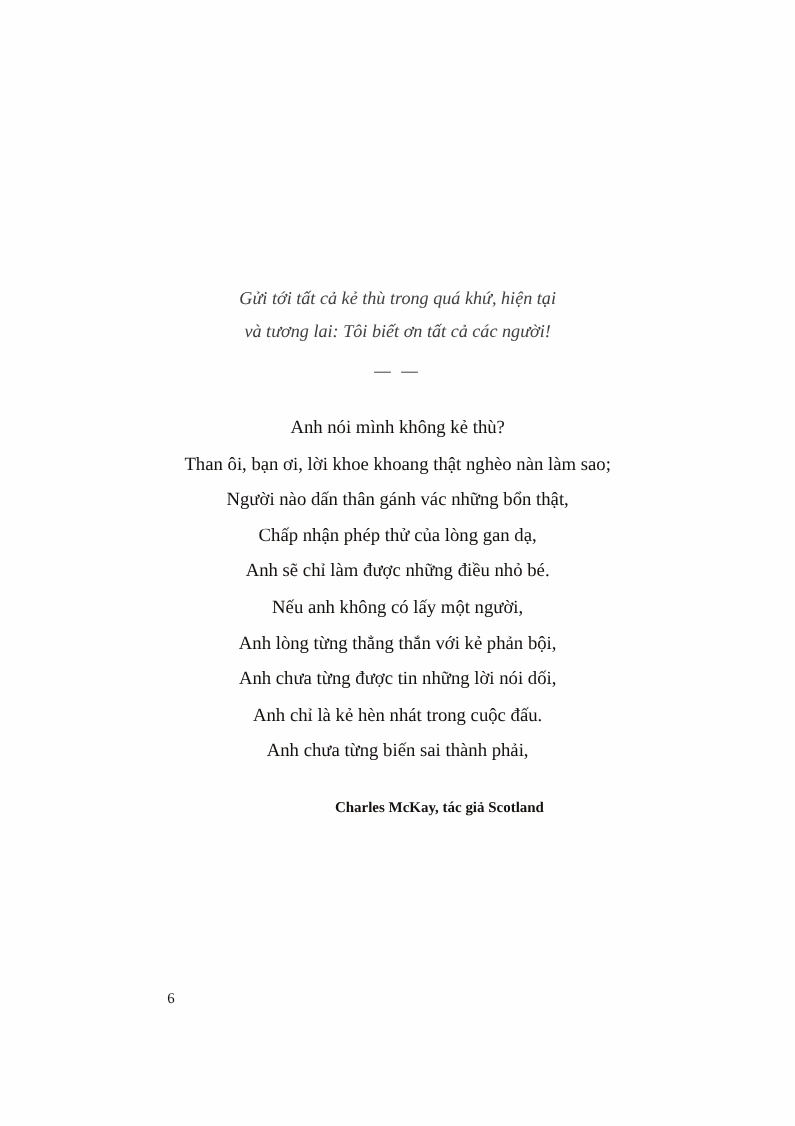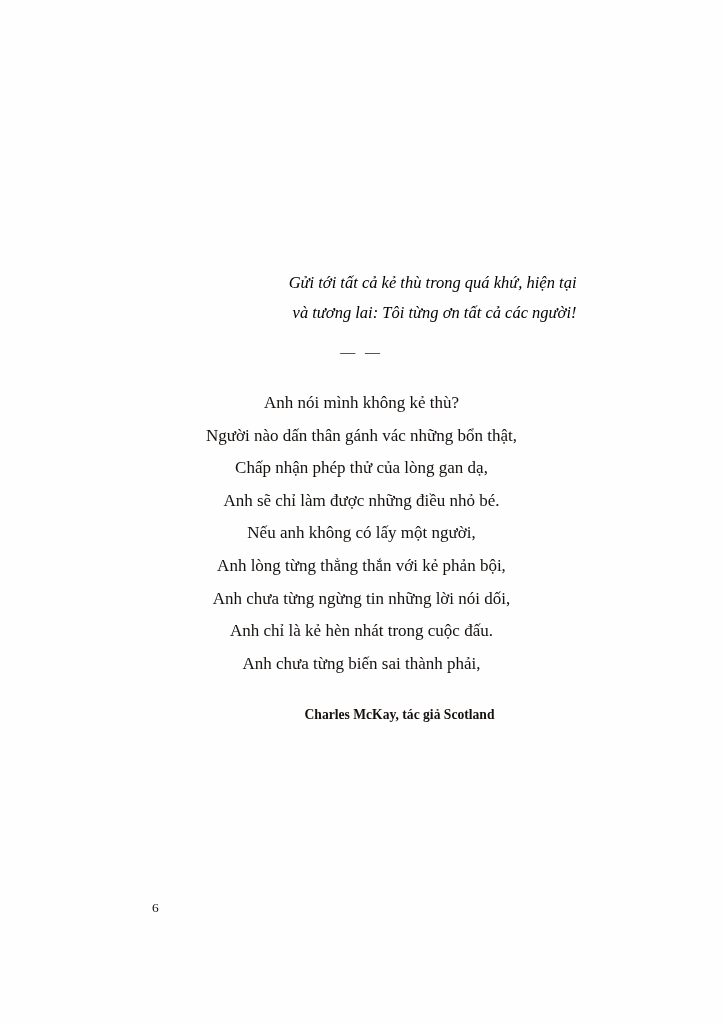--- a/index.html
+++ b/index.html
@@ -24,24 +24,23 @@
     position: absolute;
     left: 0;
     right: 0;
     top: 252px;
     text-align: center;
   }
   .dedication {
     font-style: italic;
     font-size: 16.5px;
     line-height: 30px;
-    color: #000000;
-    margin: 16px auto;
+    color: #404040;
+    margin: 4px auto;
     width: 430px;
-    text-align: right;
   }
   .dedication .line {
     display: block;
     white-space: nowrap;
   }
   .divider {
     margin-top: 14px;
     margin-bottom: 26px;
     font-size: 15px;
     letter-spacing: 3px;
@@ -73,33 +72,34 @@
 </style>
 </head>
 <body>
 
 <div class="page">
 
   <div class="content">
 
     <div class="dedication">
       <span class="line">Gửi tới tất cả kẻ thù trong quá khứ, hiện tại</span>
-      <span class="line">và tương lai: Tôi từng ơn tất cả các người!</span>
+      <span class="line">và tương lai: Tôi biết ơn tất cả các người!</span>
     </div>
 
     <div class="divider">— —</div>
 
     <div class="poem">
       <span class="verse">Anh nói mình không kẻ thù?</span>
+      <span class="verse">Than ôi, bạn ơi, lời khoe khoang thật nghèo nàn làm sao;</span>
       <span class="verse">Người nào dấn thân gánh vác những bổn thật,</span>
       <span class="verse">Chấp nhận phép thử của lòng gan dạ,</span>
       <span class="verse">Anh sẽ chỉ làm được những điều nhỏ bé.</span>
       <span class="verse">Nếu anh không có lấy một người,</span>
       <span class="verse">Anh lòng từng thẳng thắn với kẻ phản bội,</span>
-      <span class="verse">Anh chưa từng ngừng tin những lời nói dối,</span>
+      <span class="verse">Anh chưa từng được tin những lời nói dối,</span>
       <span class="verse">Anh chỉ là kẻ hèn nhát trong cuộc đấu.</span>
       <span class="verse">Anh chưa từng biến sai thành phải,</span>
     </div>
 
     <div class="attribution">Charles McKay, tác giả Scotland</div>
 
   </div>
 
   <div class="folio">6</div>
 

